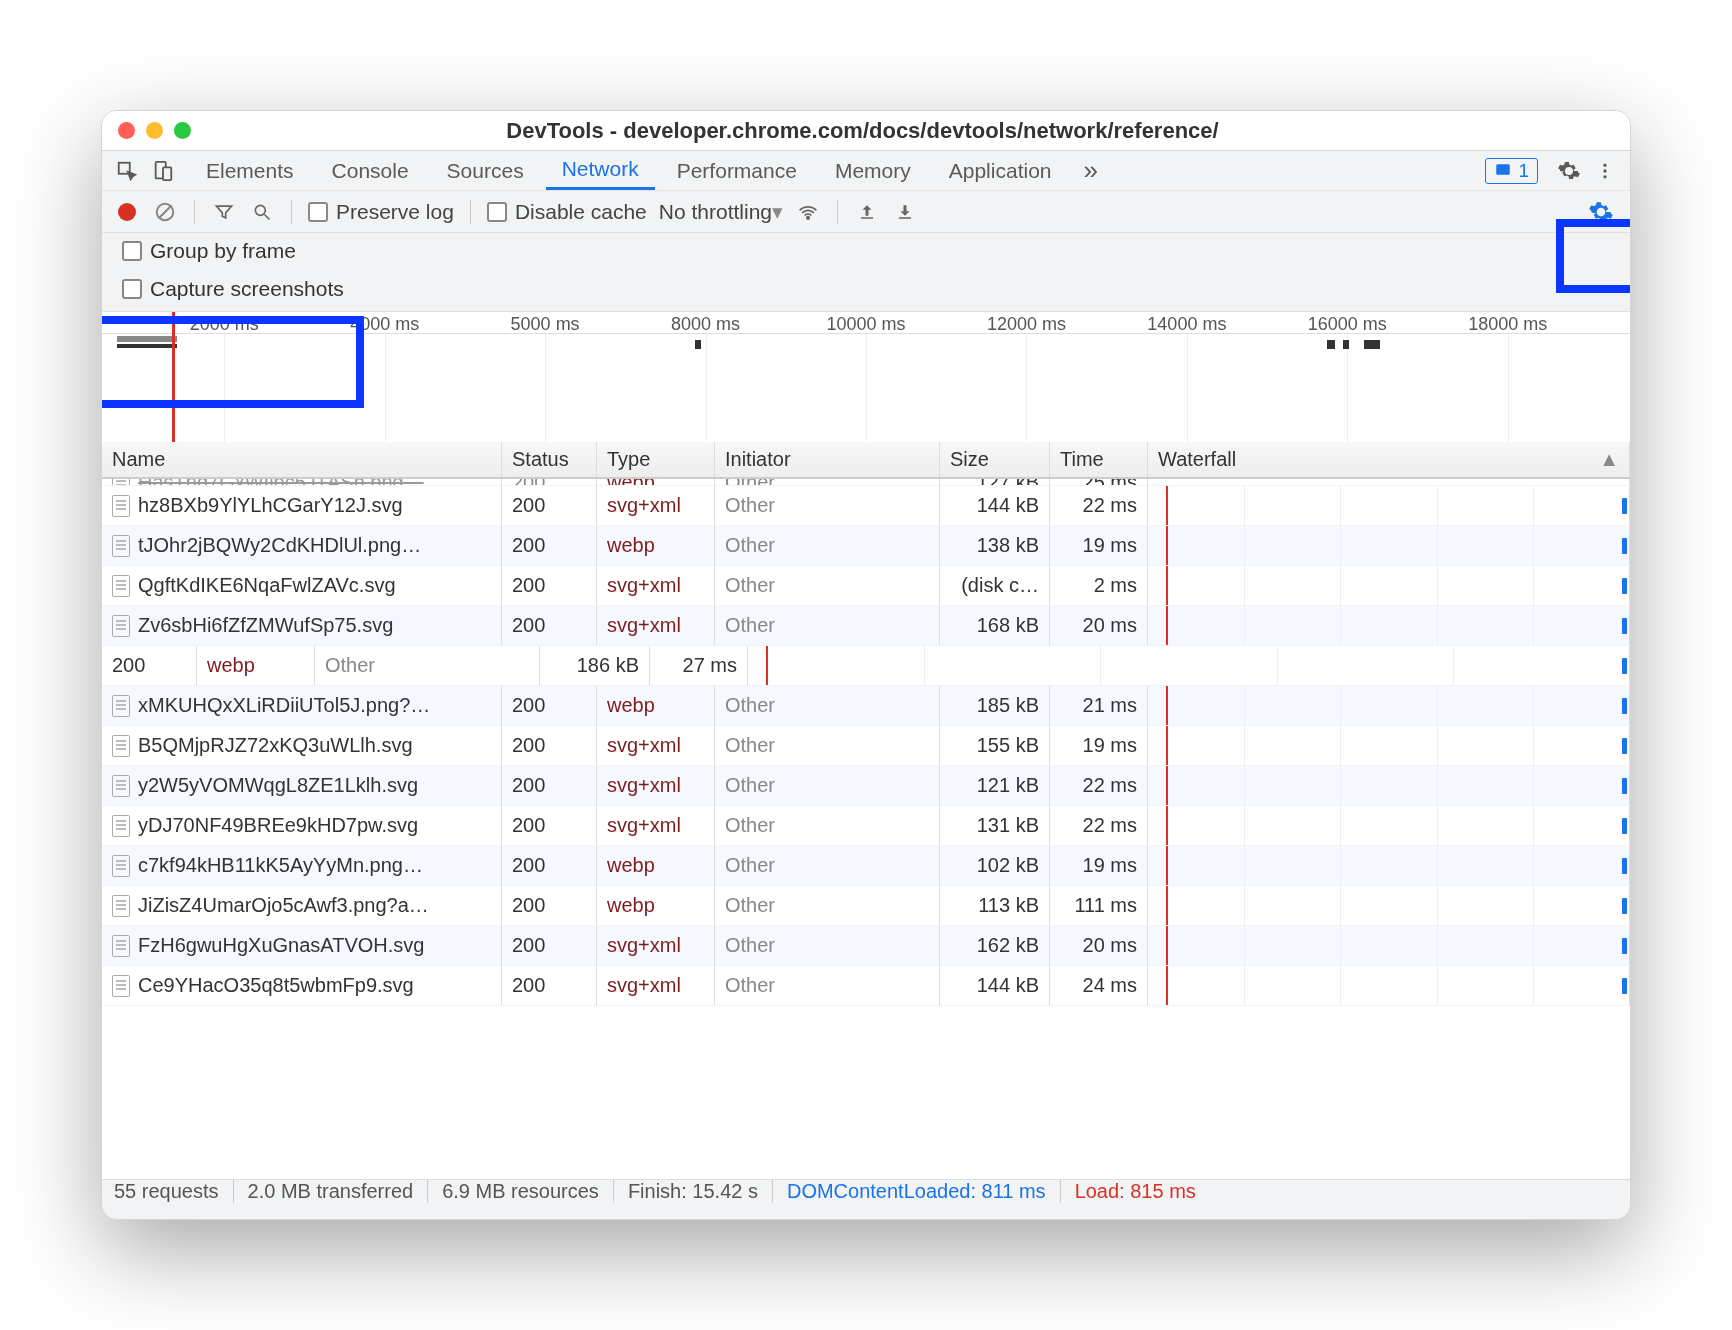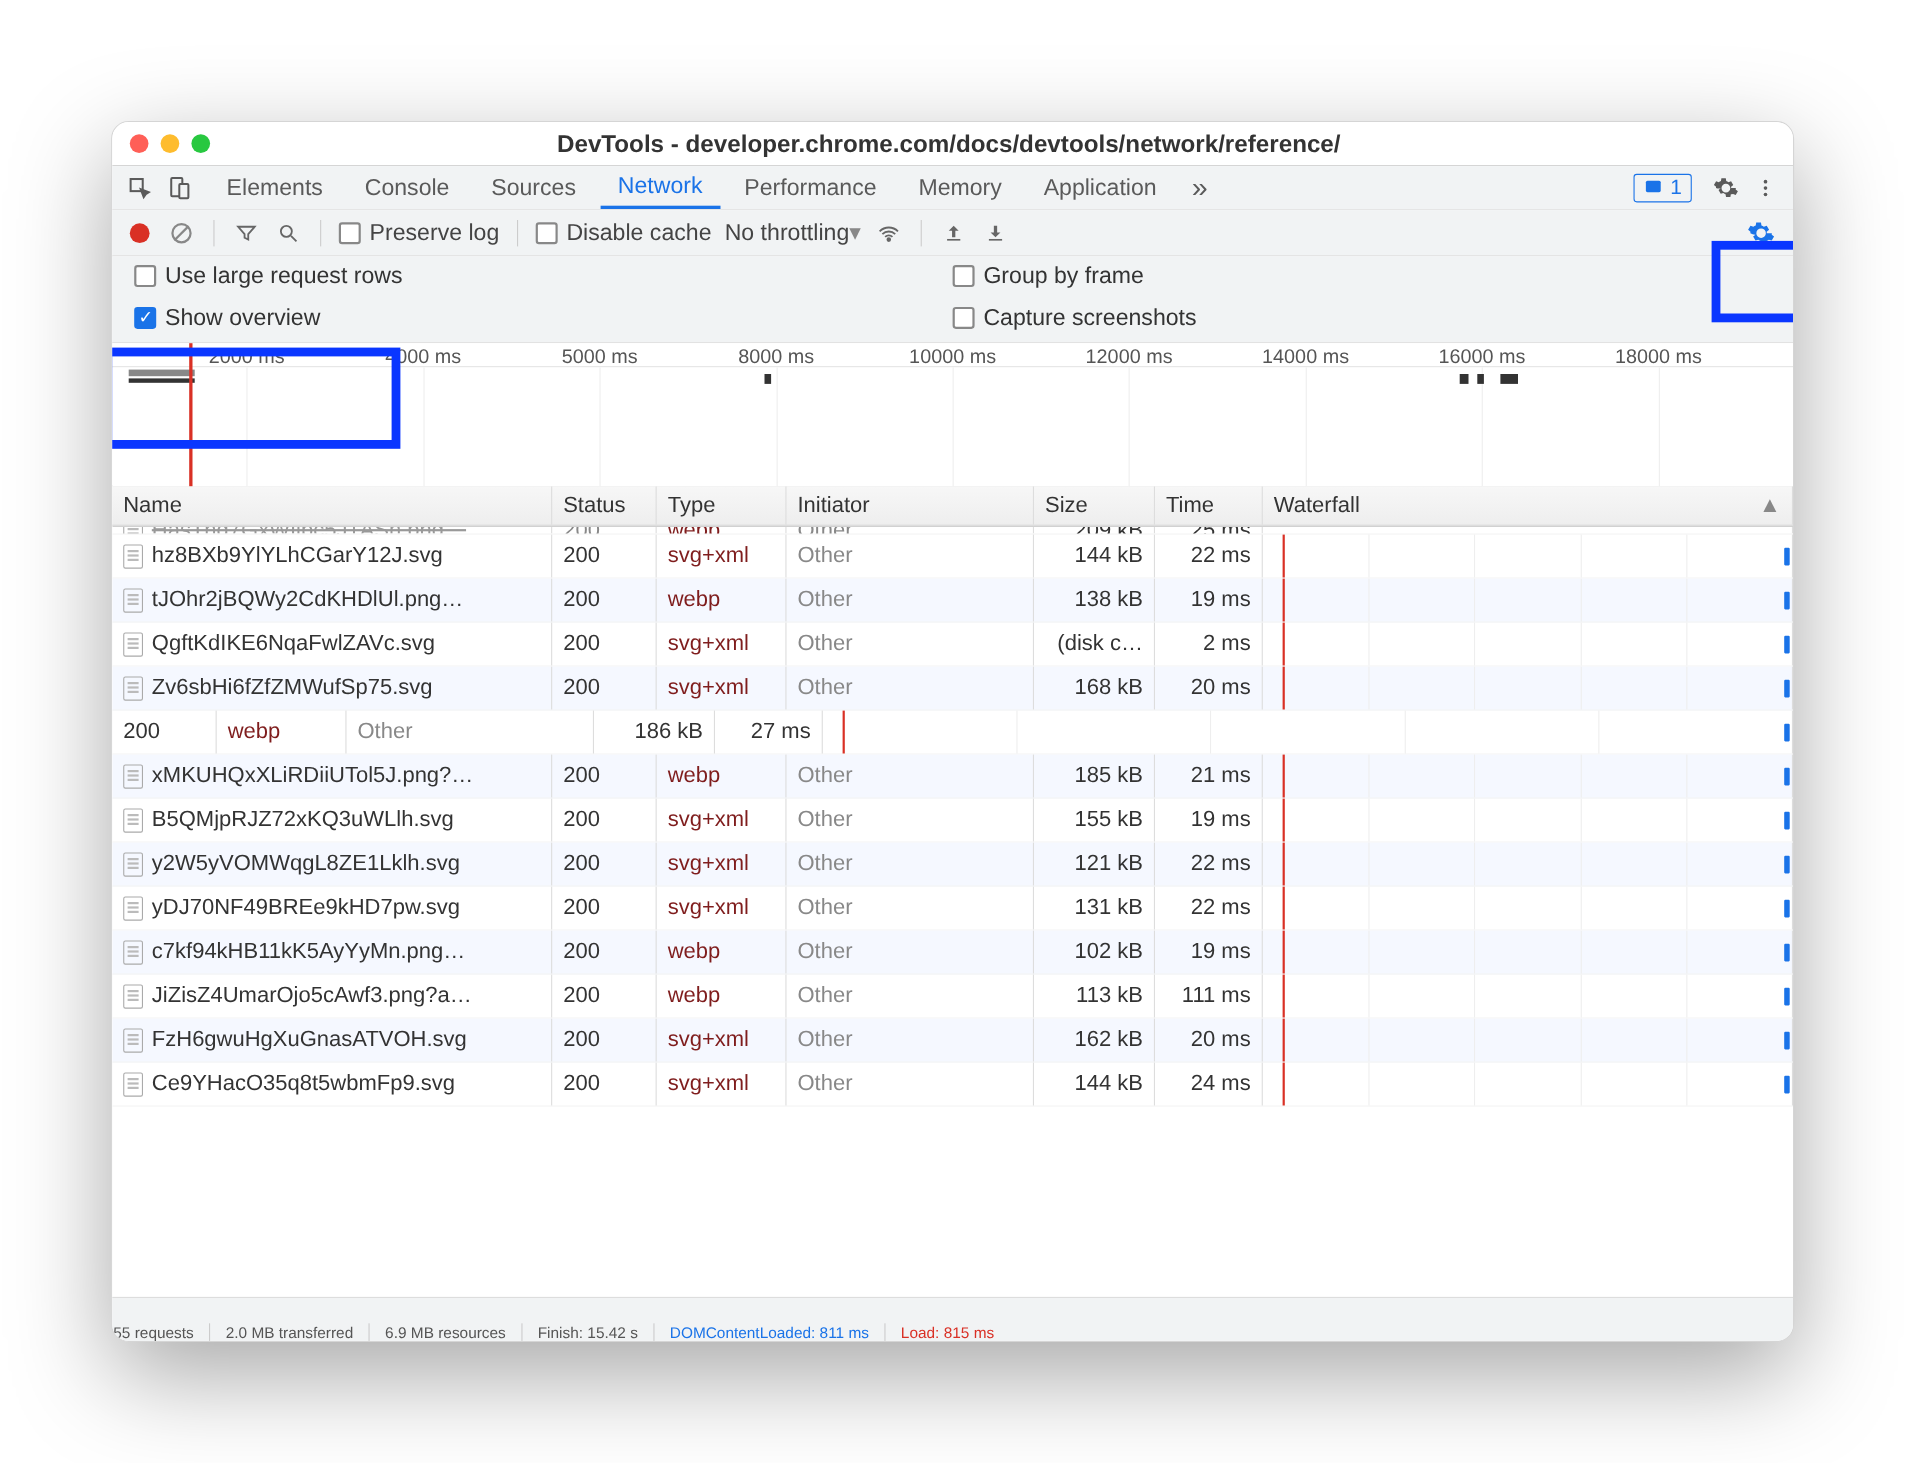--- a/index.html
+++ b/index.html
@@ -108,23 +108,23 @@
   .c.col-size, .c.col-time { justify-content:flex-end; color:#333;}
   .file-icon { width:18px; height:22px; border:1.5px solid #aaa; border-radius:2px; position:relative; flex-shrink:0;}
   .file-icon::before{content:'';position:absolute;top:4px;left:3px;right:3px;height:2px;background:#bbb;box-shadow:0 4px 0 #bbb, 0 8px 0 #bbb;}
   .wf-cell { position:relative; flex:1; border-right:none;}
   .wf-grid { position:absolute; inset:0; }
   .wf-grid span { position:absolute; top:0; bottom:0; width:1px; background:#eee;}
   .wf-redline { position:absolute; top:0; bottom:0; width:2px; background:#d93025; left:18px;}
   .wf-bar { position:absolute; top:12px; height:16px; background:#1a73e8; width:5px; right:2px; border-radius:1px;}
   
   .footer {
-    height: 40px; display:flex; align-items:flex-end; gap:0;
+    height: 40px; display:flex; align-items:flex-start; gap:0;
     background:#f1f3f4; border-top:1px solid #ddd;
-    font-size:14px; color:#555; padding: 0 1px;
+    font-size:20px; color:#555; padding: 0 12px;
   }
   .footer .fitem { padding:0 14px; border-right:1px solid #ccc;}
   .footer .fitem:first-child{padding-left:0;}
   .dcl { color:#1a73e8;} .load{color:#d93025;}
   
   .hl { position:absolute; border:8px solid #0a36ff; pointer-events:none; z-index:50;}
   svg { display:block; }
   .right-icons { margin-left:auto; display:flex; align-items:center; gap:14px; padding-right:4px;}
   .gear { width:26px; height:26px;}
 </style>
@@ -245,30 +245,20 @@
     <div class="right-icons">
       <span class="tb-icon">
         <svg class="gear" viewBox="0 0 24 24" fill="#1a73e8">
             <path d="M12 8a4 4 0 100 8 4 4 0 000-8zm9 4c0 .4 0 .8-.1 1.2l2 1.6-2 3.4-2.4-.8a7 7 0 01-2 1.1l-.4 2.5h-4l-.4-2.5a7 7 0 01-2-1.1l-2.4.8-2-3.4 2-1.6A7 7 0 013 12c0-.4 0-.8.1-1.2l-2-1.6 2-3.4 2.4.8a7 7 0 012-1.1L7.9 3h4l.4 2.5a7 7 0 012 1.1l2.4-.8 2 3.4-2 1.6c0 .4.1.8.1 1.2z"></path>
           </svg>
       </span>
     </div>
   </div>
 
   <div class="settings-panel">
-    <div class="settings-col">
-      <label class="checkbox-lbl">
-          <span class="cbx"></span>
-          <span>Use large request rows</span>
-        </label>
-      <label class="checkbox-lbl">
-          <span class="cbx checked"></span>
-          <span>Show overview</span>
-        </label>
-    </div>
     <div class="settings-col">
       <label class="checkbox-lbl">
           <span class="cbx"></span>
           <span>Group by frame</span>
         </label>
       <label class="checkbox-lbl">
           <span class="cbx"></span>
           <span>Capture screenshots</span>
         </label>
     </div>
@@ -321,21 +311,21 @@
 
   <div class="grid-body" id="grid-body">
     <div class="row cut">
       <div class="c col-name">
           <span class="file-icon"></span>
           <span style="text-decoration:line-through;color:#999">HasTnd7GxWIipc5J1ASh.png…</span>
         </div>
       <div class="c col-status">200</div>
       <div class="c col-type">webp</div>
       <div class="c col-init">Other</div>
-      <div class="c col-size">209 kB</div>
+      <div class="c col-size">127 kB</div>
       <div class="c col-time">25 ms</div>
       <div class="c col-wf wf-cell"></div>
     </div>
   <div class="row">
         <div class="c col-name">
           <span class="file-icon"></span>
           <span>hz8BXb9YlYLhCGarY12J.svg</span>
         </div>
         <div class="c col-status">200</div>
         <div class="c col-type">svg+xml</div>

